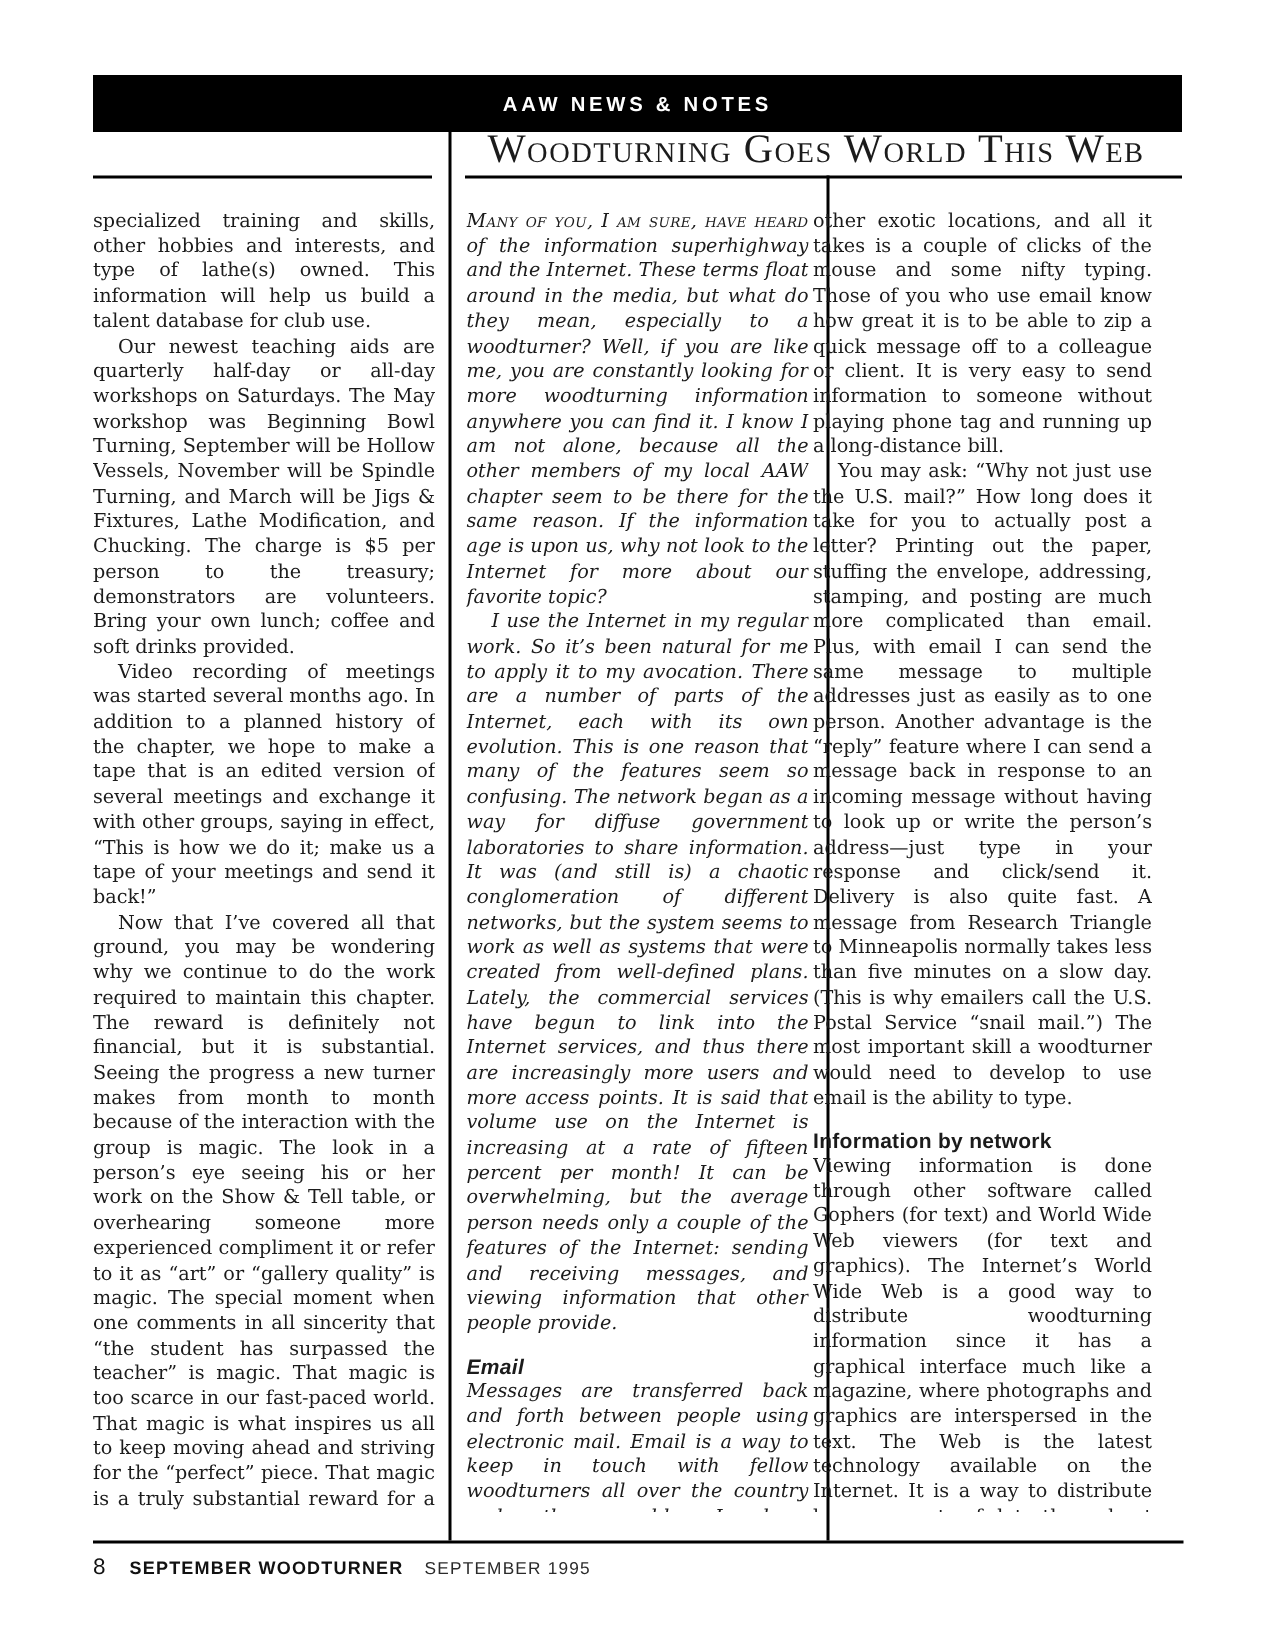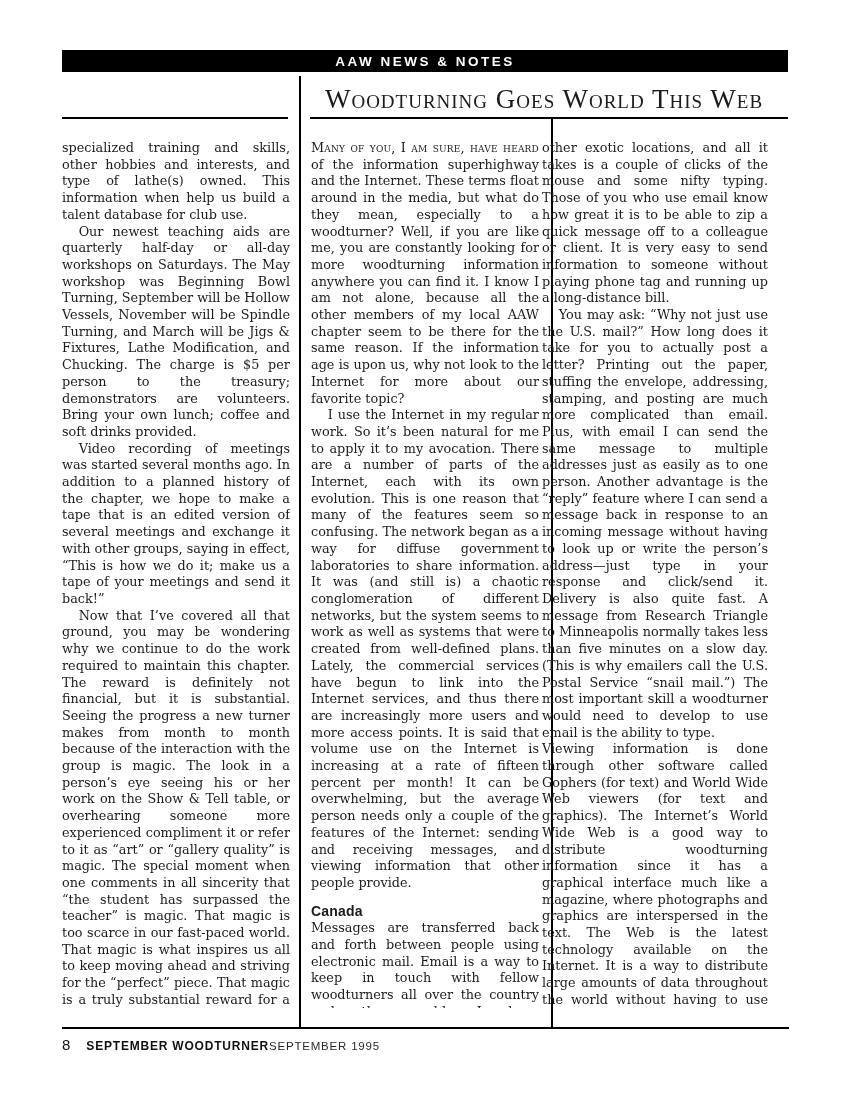--- a/index.html
+++ b/index.html
@@ -5,21 +5,21 @@
   html,body{margin:0;padding:0;background:#e8e8e8;}
   .page{
     position:relative;
     width:850px;height:1100px;
     background:#ffffff;
     font-family:"DejaVu Serif", serif;
     color:#1b1b1b;
     overflow:hidden;
   }
   .banner{
-    position:absolute;left:62px;top:50px;width:726px;height:22px;
+    position:absolute;left:62px;top:50px;width:726px;height:38px;
     background:#000;
     display:flex;align-items:center;justify-content:center;
   }
   .banner span{
     color:#fff;
     font-family:"Liberation Sans", sans-serif;
     font-weight:bold;
     font-size:13.5px;
     letter-spacing:2.5px;
   }
@@ -38,76 +38,77 @@
   .footer-rule{left:62px;top:1027px;width:727px;}
   .vrule{position:absolute;width:2px;background:#000;}
   .vrule-1{left:299px;top:76px;height:951px;}
   .vrule-2{left:551px;top:117px;height:910px;}
   .col{
     position:absolute;top:140px;height:868px;overflow:hidden;
     font-size:12.8px;line-height:16.7px;
     text-align:justify;
   }
   .col-1{left:62px;width:228px;}
-  .col-2{left:311px;width:228px;}
+  .col-2{left:311px;width:228px;font-style:italic;}
   .col-3{left:542px;width:226px;}
   .col p{margin:0;}
   .col p.indent{text-indent:1.3em;}
   .sc{font-variant:small-caps;letter-spacing:0.2px;}
   .subhead{
     font-family:"Liberation Sans", sans-serif;
     font-weight:bold;
     font-size:14px;
     letter-spacing:0.2px;
     text-align:left;
     margin:11px 0 1px 0;
   }
   .footer{
     position:absolute;left:62px;top:1036px;width:727px;
     display:flex;align-items:baseline;
     font-family:"Liberation Sans", sans-serif;
   }
   .footer .pagenum{font-size:15px;color:#111;}
   .footer .mag{font-weight:bold;font-size:12px;letter-spacing:0.8px;margin-left:16px;color:#111;}
-  .footer .issue{font-size:11.5px;letter-spacing:0.8px;margin-left:0;color:#2a2a2a;}
+  .footer .issue{font-size:11.5px;letter-spacing:0.8px;margin-left:14px;color:#2a2a2a;}
 </style>
 </head>
 <body>
 
 <div class="page">
 
   <div class="banner">
     <span>AAW NEWS &amp; NOTES</span>
   </div>
 
   <div class="article-title">Woodturning Goes World This Web</div>
 
   <div class="hrule rule-col1-top"></div>
   <div class="hrule rule-title-bottom"></div>
   <div class="vrule vrule-1"></div>
   <div class="vrule vrule-2"></div>
 
   <div class="col col-1">
-    <p>specialized training and skills, other hobbies and interests, and type of lathe(s) owned. This information when help us build a talent database for club use.</p>
+    <p>specialized training and skills, other hobbies and interests, and type of lathe(s) owned. This information will help us build a talent database for club use.</p>
     <p class="indent">Our newest teaching aids are quarterly half-day or all-day workshops on Saturdays. The May workshop was Beginning Bowl Turning, September will be Hollow Vessels, November will be Spindle Turning, and March will be Jigs &amp; Fixtures, Lathe Modification, and Chucking. The charge is $5 per person to the treasury; demonstrators are volunteers. Bring your own lunch; coffee and soft drinks provided.</p>
     <p class="indent">Video recording of meetings was started several months ago. In addition to a planned history of the chapter, we hope to make a tape that is an edited version of several meetings and exchange it with other groups, saying in effect, “This is how we do it; make us a tape of your meetings and send it back!”</p>
     <p class="indent">Now that I’ve covered all that ground, you may be wondering why we continue to do the work required to maintain this chapter. The reward is definitely not financial, but it is substantial. Seeing the progress a new turner makes from month to month because of the interaction with the group is magic. The look in a person’s eye seeing his or her work on the Show &amp; Tell table, or overhearing someone more experienced compliment it or refer to it as “art” or “gallery quality” is magic. The special moment when one comments in all sincerity that “the student has surpassed the teacher” is magic. That magic is too scarce in our fast-paced world. That magic is what inspires us all to keep moving ahead and striving for the “perfect” piece. That magic is a truly substantial reward for a small amount of effort. After all, we’re just a local chapter.</p>
 
   </div>
 
   <div class="col col-2">
     <p><span class="sc">Many of you, I am sure, have heard</span><span> of the information superhighway and the Internet. These terms float around in the media, but what do they mean, especially to a woodturner? Well, if you are like me, you are constantly looking for more woodturning information anywhere you can find it. I know I am not alone, because all the other members of my local AAW chapter seem to be there for the same reason. If the information age is upon us, why not look to the Internet for more about our favorite topic?</span></p>
     <p class="indent">I use the Internet in my regular work. So it’s been natural for me to apply it to my avocation. There are a number of parts of the Internet, each with its own evolution. This is one reason that many of the features seem so confusing. The network began as a way for diffuse government laboratories to share information. It was (and still is) a chaotic conglomeration of different networks, but the system seems to work as well as systems that were created from well-defined plans. Lately, the commercial services have begun to link into the Internet services, and thus there are increasingly more users and more access points. It is said that volume use on the Internet is increasing at a rate of fifteen percent per month! It can be overwhelming, but the average person needs only a couple of the features of the Internet: sending and receiving messages, and viewing information that other people provide.</p>
-    <h3 class="subhead">Canada</h3>
+    <h3 class="subhead">Email</h3>
     <p>Messages are transferred back and forth between people using electronic mail. Email is a way to keep in touch with fellow woodturners all over the country and the world. I have communicated with woodturners from Canada, Tennessee, New Mexico, Arizona, Australia, Oregon, California, Michigan, and many</p>
   </div>
 
   <div class="col col-3">
     <p>other exotic locations, and all it takes is a couple of clicks of the mouse and some nifty typing. Those of you who use email know how great it is to be able to zip a quick message off to a colleague or client. It is very easy to send information to someone without playing phone tag and running up a long-distance bill.</p>
     <p class="indent">You may ask: “Why not just use the U.S. mail?” How long does it take for you to actually post a letter? Printing out the paper, stuffing the envelope, addressing, stamping, and posting are much more complicated than email. Plus, with email I can send the same message to multiple addresses just as easily as to one person. Another advantage is the “reply” feature where I can send a message back in response to an incoming message without having to look up or write the person’s address—just type in your response and click/send it. Delivery is also quite fast. A message from Research Triangle to Minneapolis normally takes less than five minutes on a slow day. (This is why emailers call the U.S. Postal Service “snail mail.”) The most important skill a woodturner would need to develop to use email is the ability to type.</p>
+    <h3 class="subhead">Information by network</h3>
     <p>Viewing information is done through other software called Gophers (for text) and World Wide Web viewers (for text and graphics). The Internet’s World Wide Web is a good way to distribute woodturning information since it has a graphical interface much like a magazine, where photographs and graphics are interspersed in the text. The Web is the latest technology available on the Internet. It is a way to distribute large amounts of data throughout the world without having to use paper, but with all the same usefulness of the paper copies. For example, wouldn’t it be great to have an</p>
   </div>
 
   <div class="hrule footer-rule"></div>
 
   <div class="footer">
     <span class="pagenum">8</span>
     <span class="mag">SEPTEMBER WOODTURNER</span>
     <span class="issue">SEPTEMBER 1995</span>
   </div>

